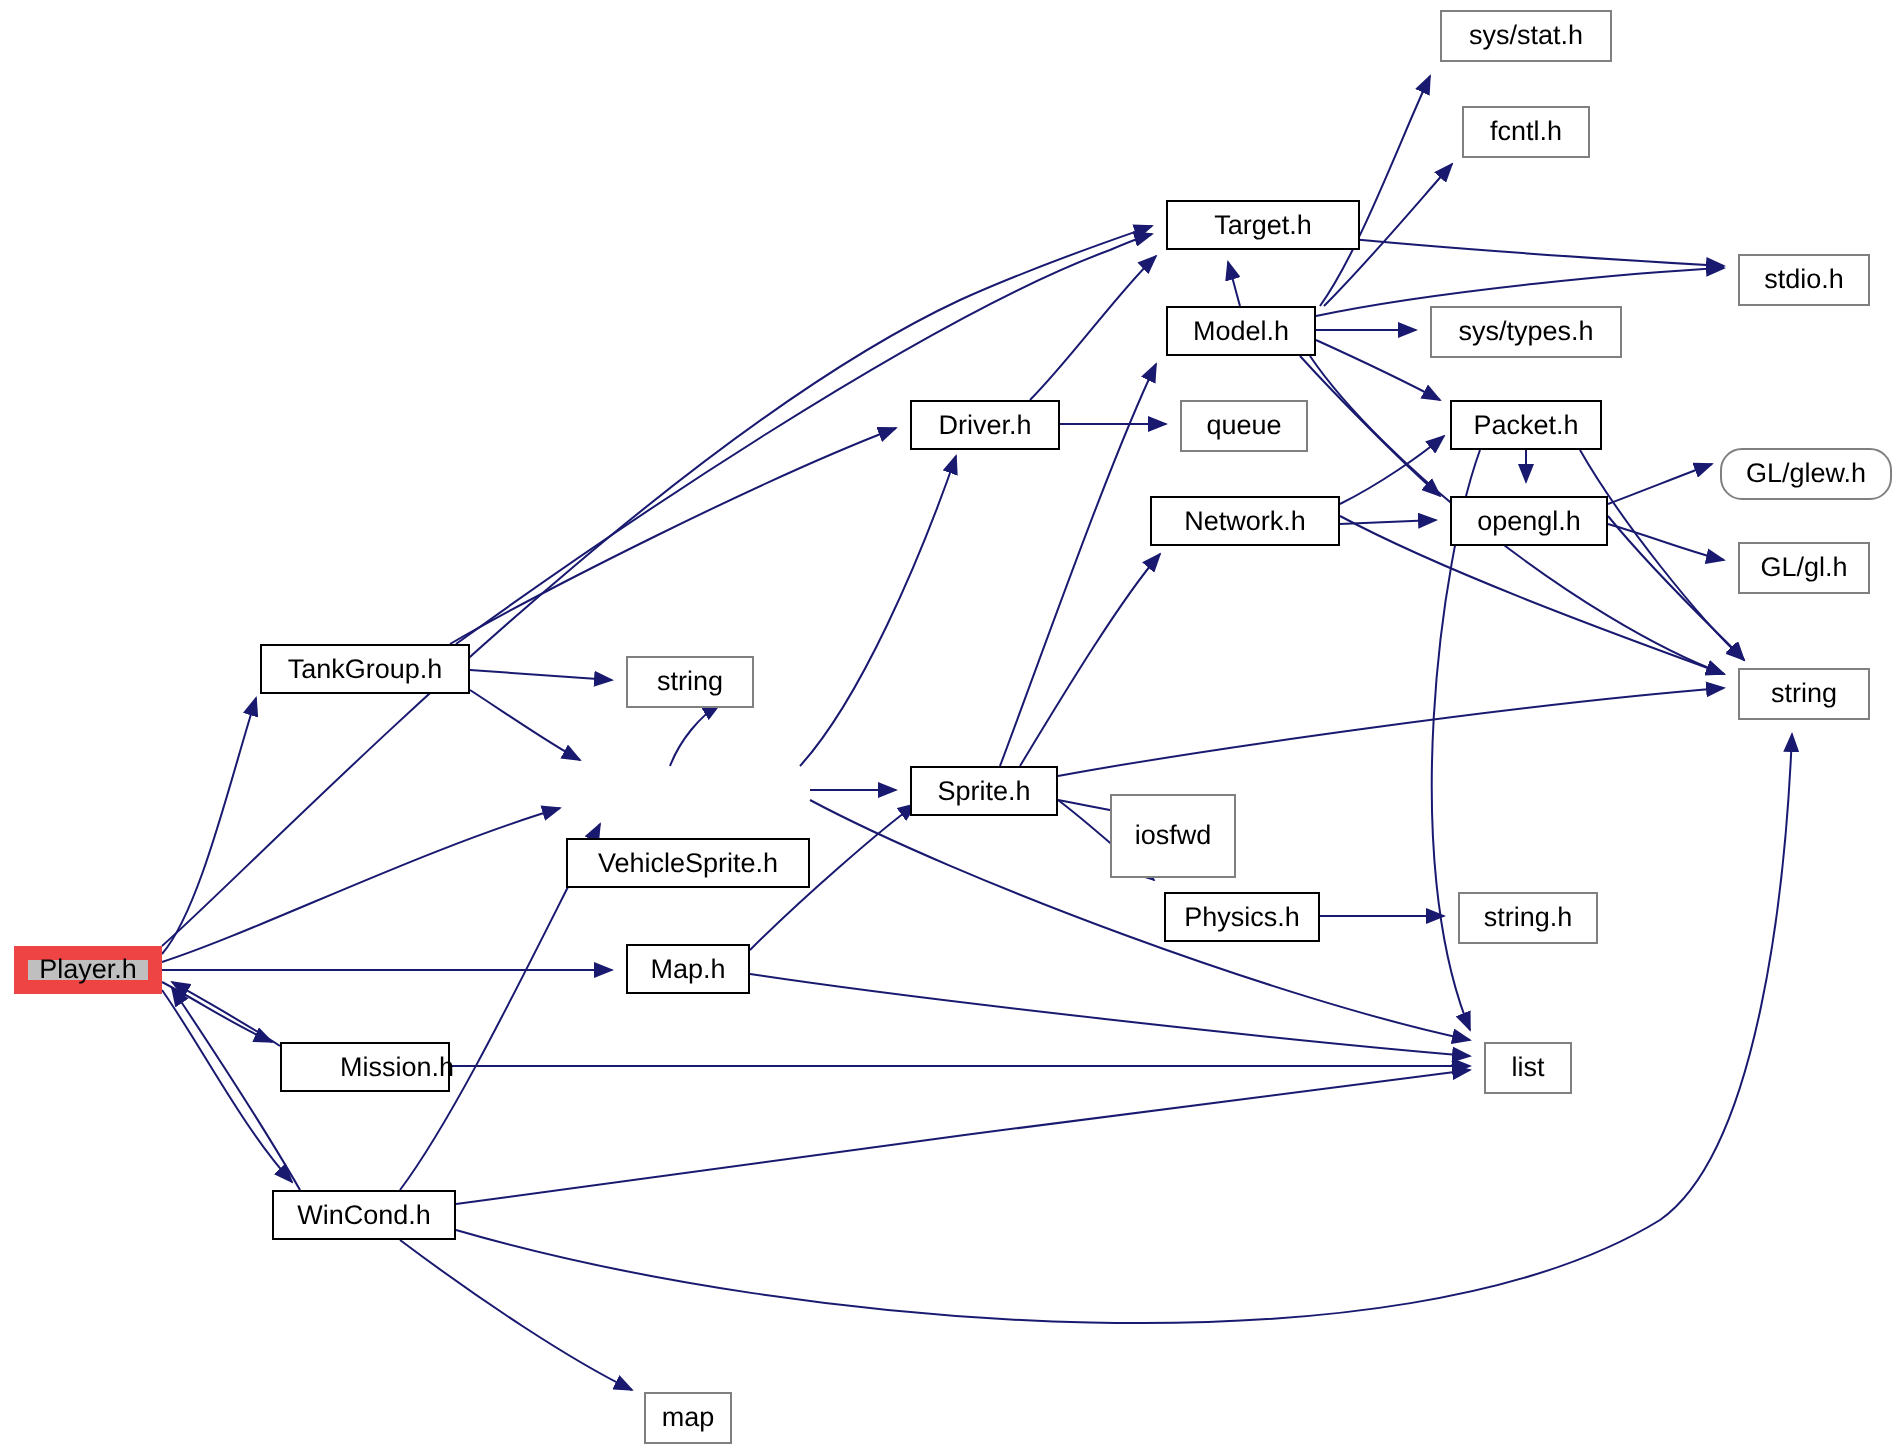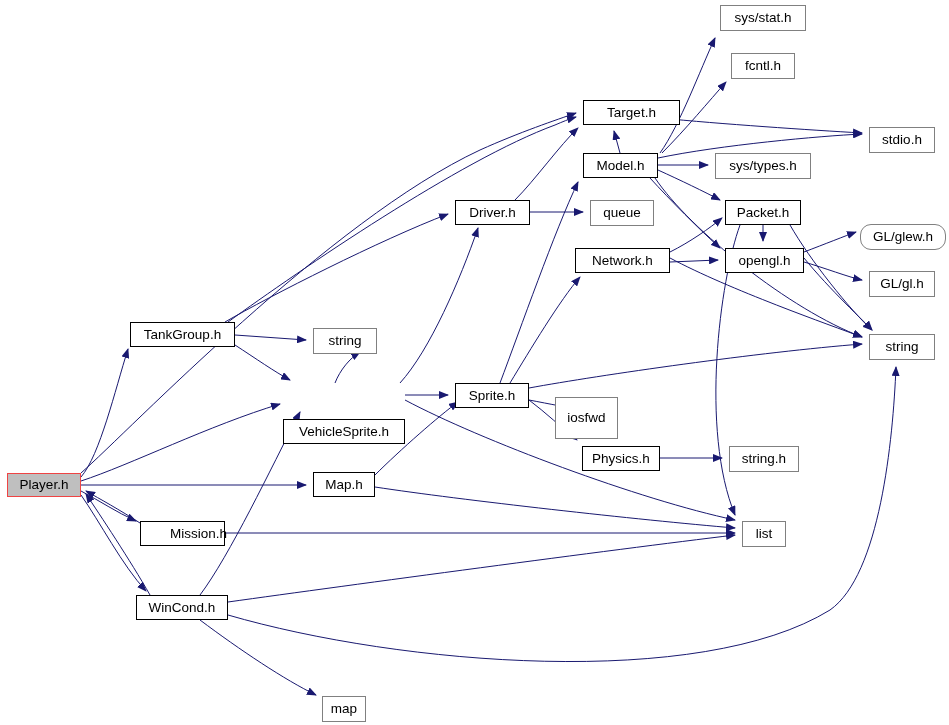--- a/index.html
+++ b/index.html
@@ -31,21 +31,21 @@
     border: 1px solid #808080;
     font-size: 13.5px;
     color: #000000;
     white-space: nowrap;
     line-height: 1;
   }
   .node.local {
     border: 1px solid #000000;
   }
   .node.current {
-    border: 1px solid #ef4444;
+    border: 7px solid #ef4444;
     background: #bfbfbf;
   }
   .node-label {
     display: block;
     padding: 0 2px;
   }
 </style>
 </head>
 <body>
 

